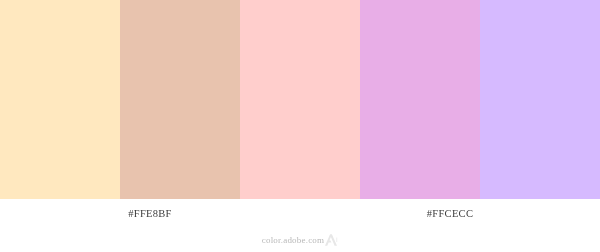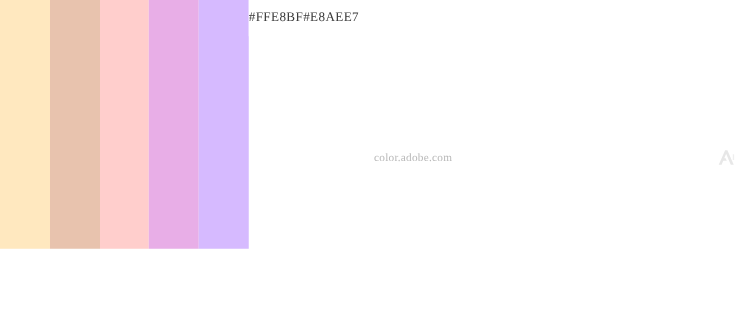--- a/index.html
+++ b/index.html
@@ -13,21 +13,21 @@
     height: 252px;
     overflow: hidden;
     font-family: "Liberation Serif", "DejaVu Serif", serif;
   }
 
   .palette-page {
     width: 600px;
     height: 252px;
     background: #ffffff;
     display: flex;
-    flex-direction: row;
+    flex-direction: column;
     position: relative;
   }
 
   
   .swatch-strip {
     display: flex;
     width: 100%;
     height: 199px;
     flex: 0 0 199px;
   }
@@ -54,21 +54,21 @@
     color: #3c3c3c;
     font-family: "Liberation Serif", "DejaVu Serif", serif;
   }
 
   
   .footer {
     flex: 1 1 auto;
     background: #ffffff;
     display: flex;
     align-items: center;
-    justify-content: space-between;
+    justify-content: center;
     padding: 0 10px 0 12px;
     box-sizing: border-box;
   }
   .footer-url {
     font-size: 9px;
     color: #b9b9b9;
     letter-spacing: 0.2px;
     font-family: "Liberation Serif", "DejaVu Serif", serif;
   }
   .brand-mark {
@@ -86,21 +86,21 @@
   <div class="swatch-strip">
     <div class="swatch" style="background-color: rgb(255, 232, 191);"></div>
     <div class="swatch" style="background-color: rgb(232, 195, 174);"></div>
     <div class="swatch" style="background-color: rgb(255, 206, 204);"></div>
     <div class="swatch" style="background-color: rgb(232, 174, 231);"></div>
     <div class="swatch" style="background-color: rgb(214, 186, 255);"></div>
   </div>
 
   <div class="label-row">
     <div class="label-cell">#FFE8BF</div>
-    <div class="label-cell">#E8AEE7</div>
+    <div class="label-cell">#FFCECC</div>
   </div>
 
   <div class="footer">
     <span class="footer-url" style="color: rgb(185, 185, 185);">color.adobe.com</span>
     <span class="brand-mark-wrap">
       <svg class="brand-mark" viewBox="0 0 16 14" xmlns="http://www.w3.org/2000/svg" aria-hidden="true">
         <path d="M6.1 1.2 L1.0 12.8 L3.3 12.8 L4.6 9.6 L7.4 9.6 L6.5 7.6 L5.4 7.6 L6.9 4.0 L10.6 12.8 L13.0 12.8 L7.9 1.2 Z" fill="#E3E3E3"></path>
         <path d="M12.2 4.4 L13.3 4.4 L13.3 9.0 L12.2 9.0 Z" fill="#EDEDED"></path>
       </svg>
     </span>

